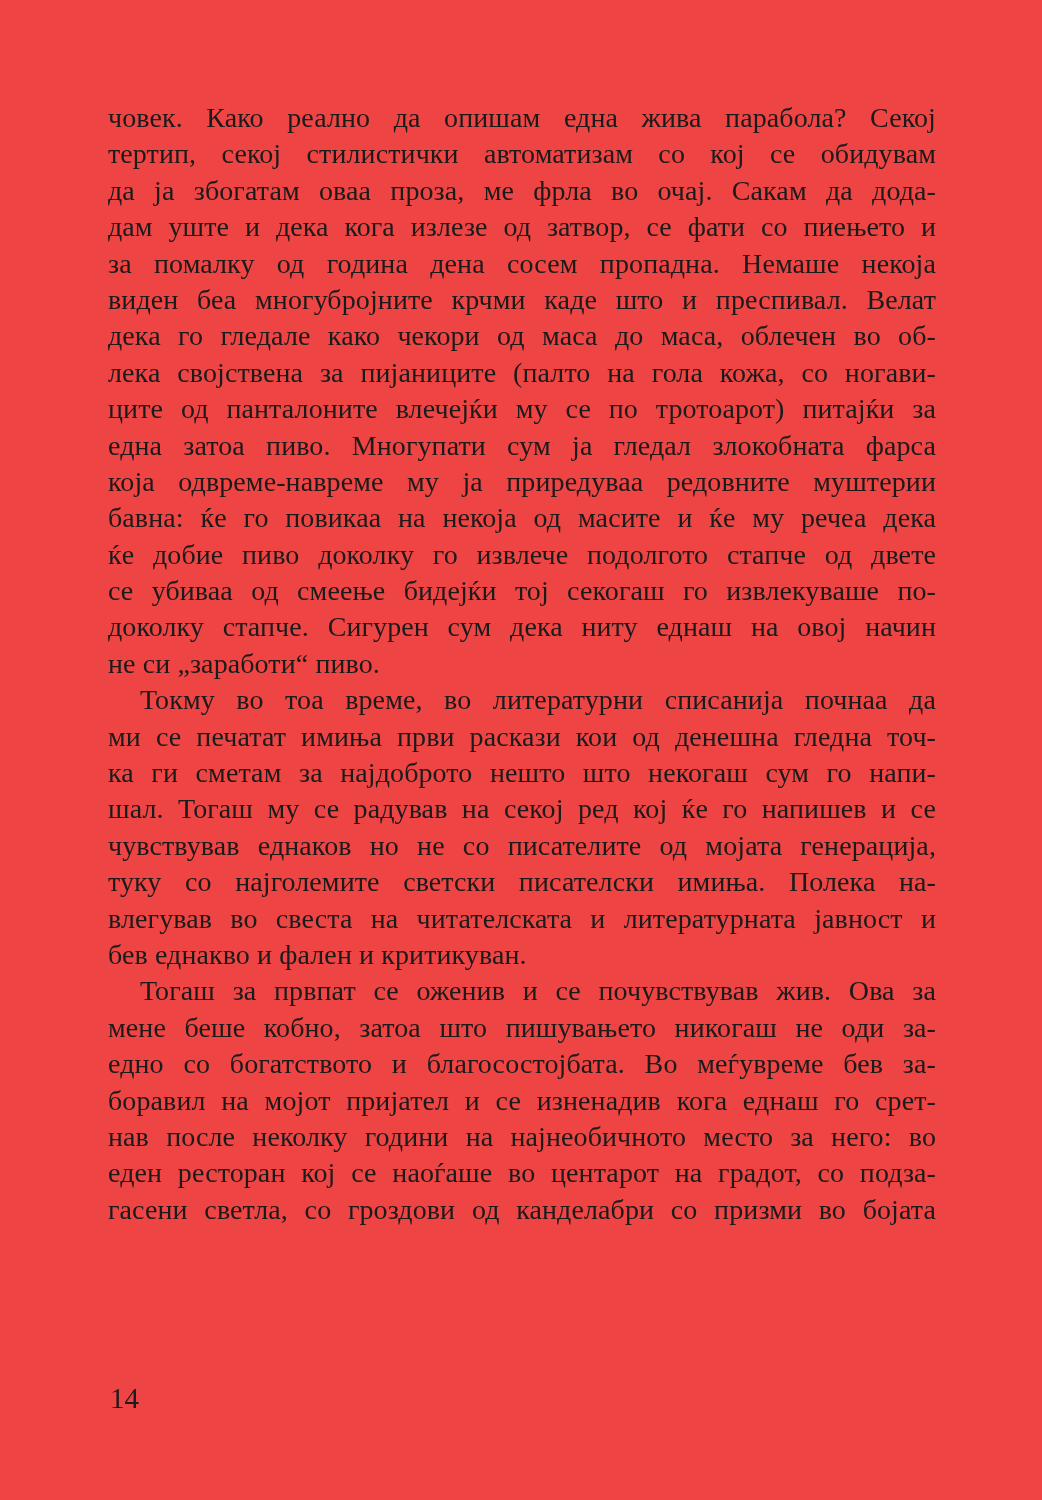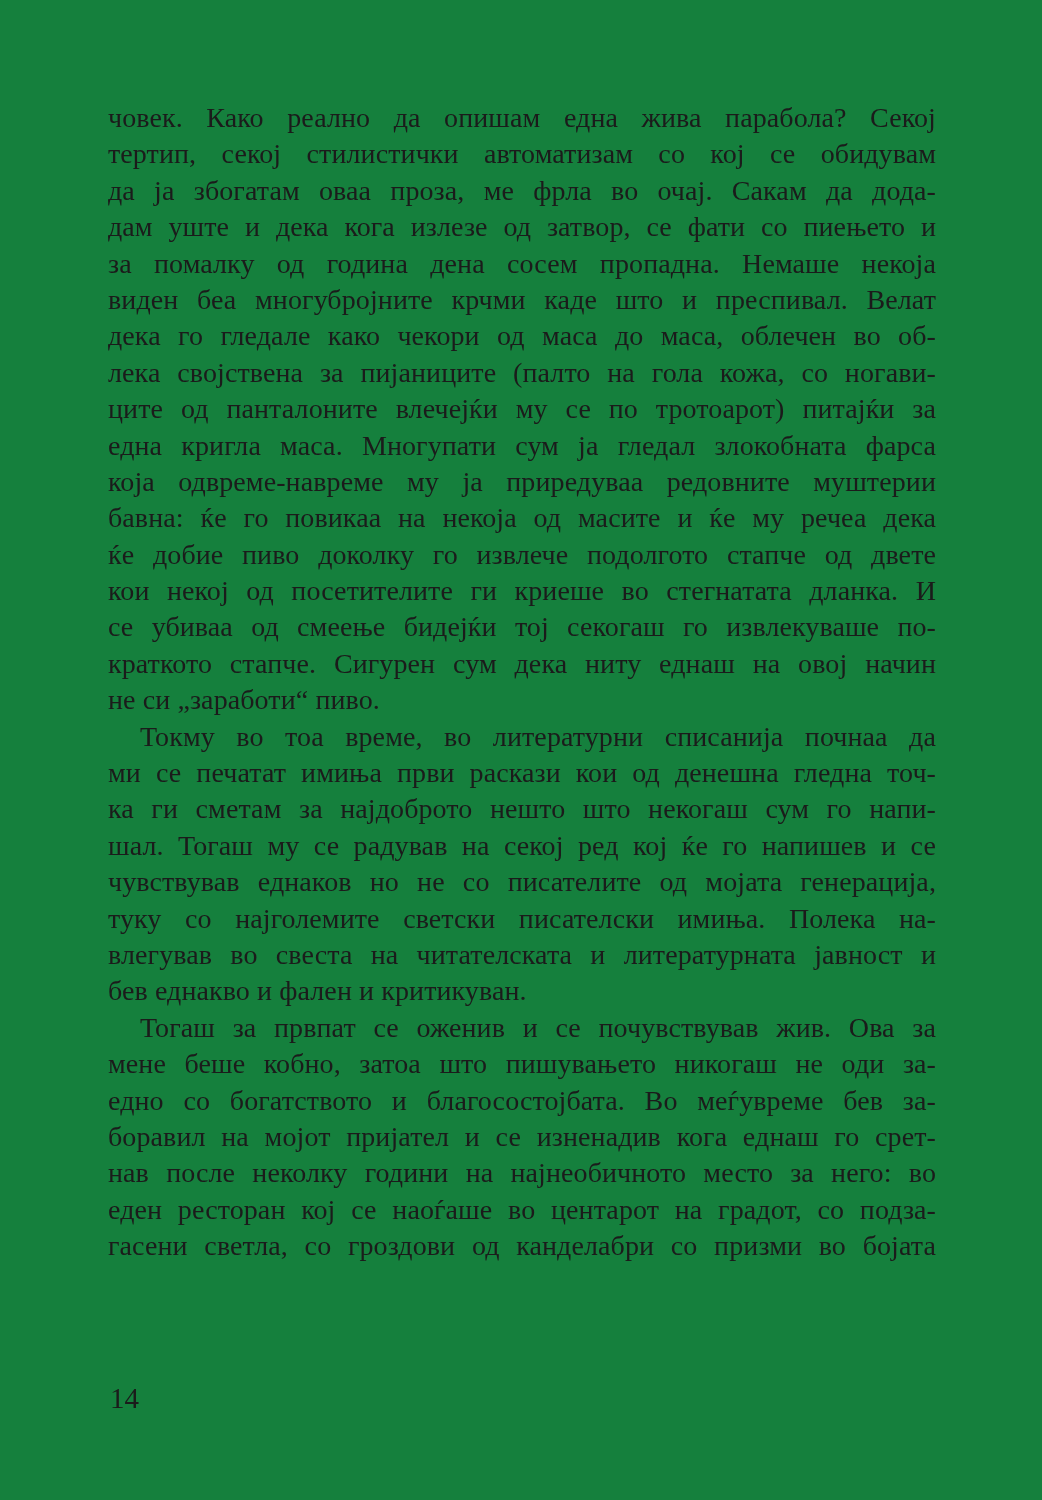--- a/index.html
+++ b/index.html
@@ -45,39 +45,38 @@
     left: 110px;
     top: 1380px;
     font-size: 29px;
     line-height: 36px;
     font-family: Liberation Serif, serif;
   }
 </style>
 </head>
 <body>
 
-<div class="page" style="background: #15803d; color: rgb(27, 27, 27);">
+<div class="page" style="background: #ef4444; color: rgb(27, 27, 27);">
   <div class="text-block" id="text-block">
       <div class="paragraph">
         <div class="line">човек. Како реално да опишам една жива парабола? Секој</div>
         <div class="line">тертип, секој стилистички автоматизам со кој се обидувам</div>
         <div class="line">да ја збогатам оваа проза, ме фрла во очај. Сакам да дода-</div>
         <div class="line">дам уште и дека кога излезе од затвор, се фати со пиењето и</div>
         <div class="line">за помалку од година дена сосем пропадна. Немаше некоја</div>
         <div class="line">виден беа многубројните крчми каде што и преспивал. Велат</div>
         <div class="line">дека го гледале како чекори од маса до маса, облечен во об-</div>
         <div class="line">лека својствена за пијаниците (палто на гола кожа, со ногави-</div>
         <div class="line">ците од панталоните влечејќи му се по тротоарот) питајќи за</div>
-        <div class="line">една кригла маса. Многупати сум ја гледал злокобната фарса</div>
+        <div class="line">една затоа пиво. Многупати сум ја гледал злокобната фарса</div>
         <div class="line">која одвреме-навреме му ја приредуваа редовните муштерии</div>
         <div class="line">бавна: ќе го повикаа на некоја од масите и ќе му речеа дека</div>
         <div class="line">ќе добие пиво доколку го извлече подолгото стапче од двете</div>
-        <div class="line">кои некој од посетителите ги криеше во стегнатата дланка. И</div>
         <div class="line">се убиваа од смеење бидејќи тој секогаш го извлекуваше по-</div>
-        <div class="line">краткото стапче. Сигурен сум дека ниту еднаш на овој начин</div>
+        <div class="line">доколку стапче. Сигурен сум дека ниту еднаш на овој начин</div>
         <div class="line last">не си „заработи“ пиво.</div>
       </div>
       <div class="paragraph">
         <div class="line indent">Токму во тоа време, во литературни списанија почнаа да</div>
         <div class="line">ми се печатат имиња први раскази кои од денешна гледна точ-</div>
         <div class="line">ка ги сметам за најдоброто нешто што некогаш сум го напи-</div>
         <div class="line">шал. Тогаш му се радував на секој ред кој ќе го напишев и се</div>
         <div class="line">чувствував еднаков но не со писателите од мојата генерација,</div>
         <div class="line">туку со најголемите светски писателски имиња. Полека на-</div>
         <div class="line">влегував во свеста на читателската и литературната јавност и</div>

